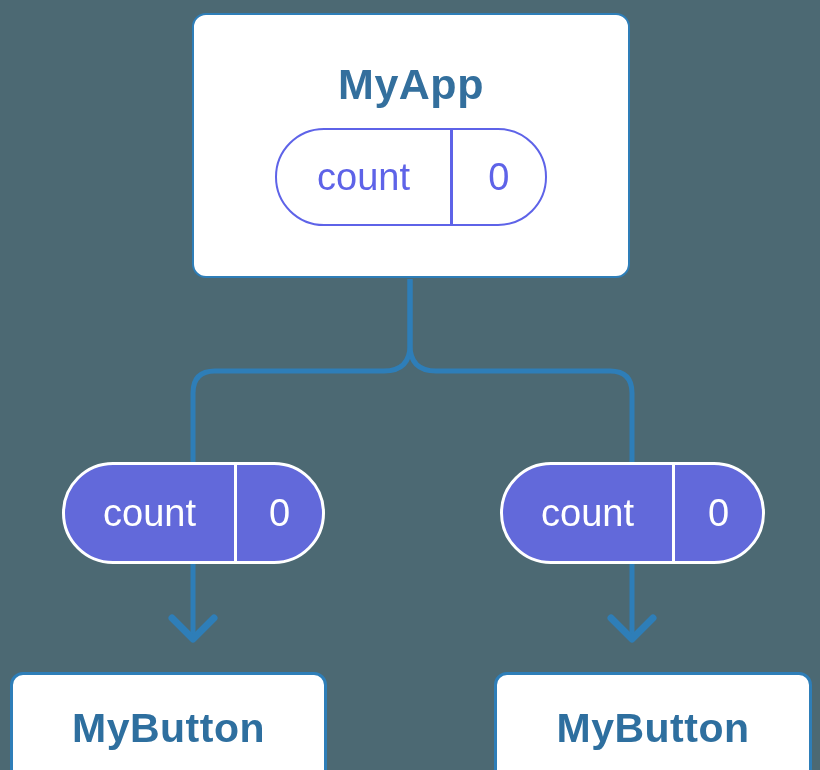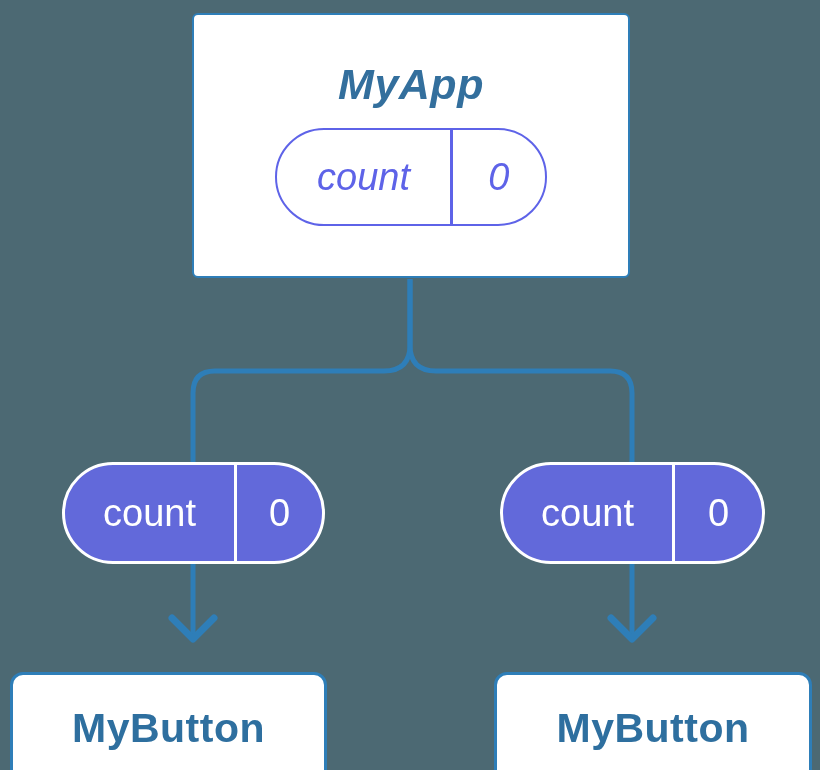--- a/index.html
+++ b/index.html
@@ -16,28 +16,27 @@
     left: 0; top: 0;
     width: 820px; height: 770px;
     z-index: 0;
   }
   .root-node {
     position: absolute;
     left: 192px; top: 13px;
     width: 438px; height: 265px;
     background: #ffffff;
     border: 2px solid #2e7eb8;
-    border-radius: 6px;
+    border-radius: 14px;
     box-sizing: border-box;
     display: flex;
     flex-direction: column;
     align-items: center;
     padding-top: 46px;
     z-index: 1;
-    font-style: italic;
   }
   .root-title {
     font-size: 43px;
     line-height: 1.1;
     font-weight: 700;
     color: #336f9d;
     letter-spacing: 0.5px;
   }
   .state-pill {
     margin-top: 20px;

